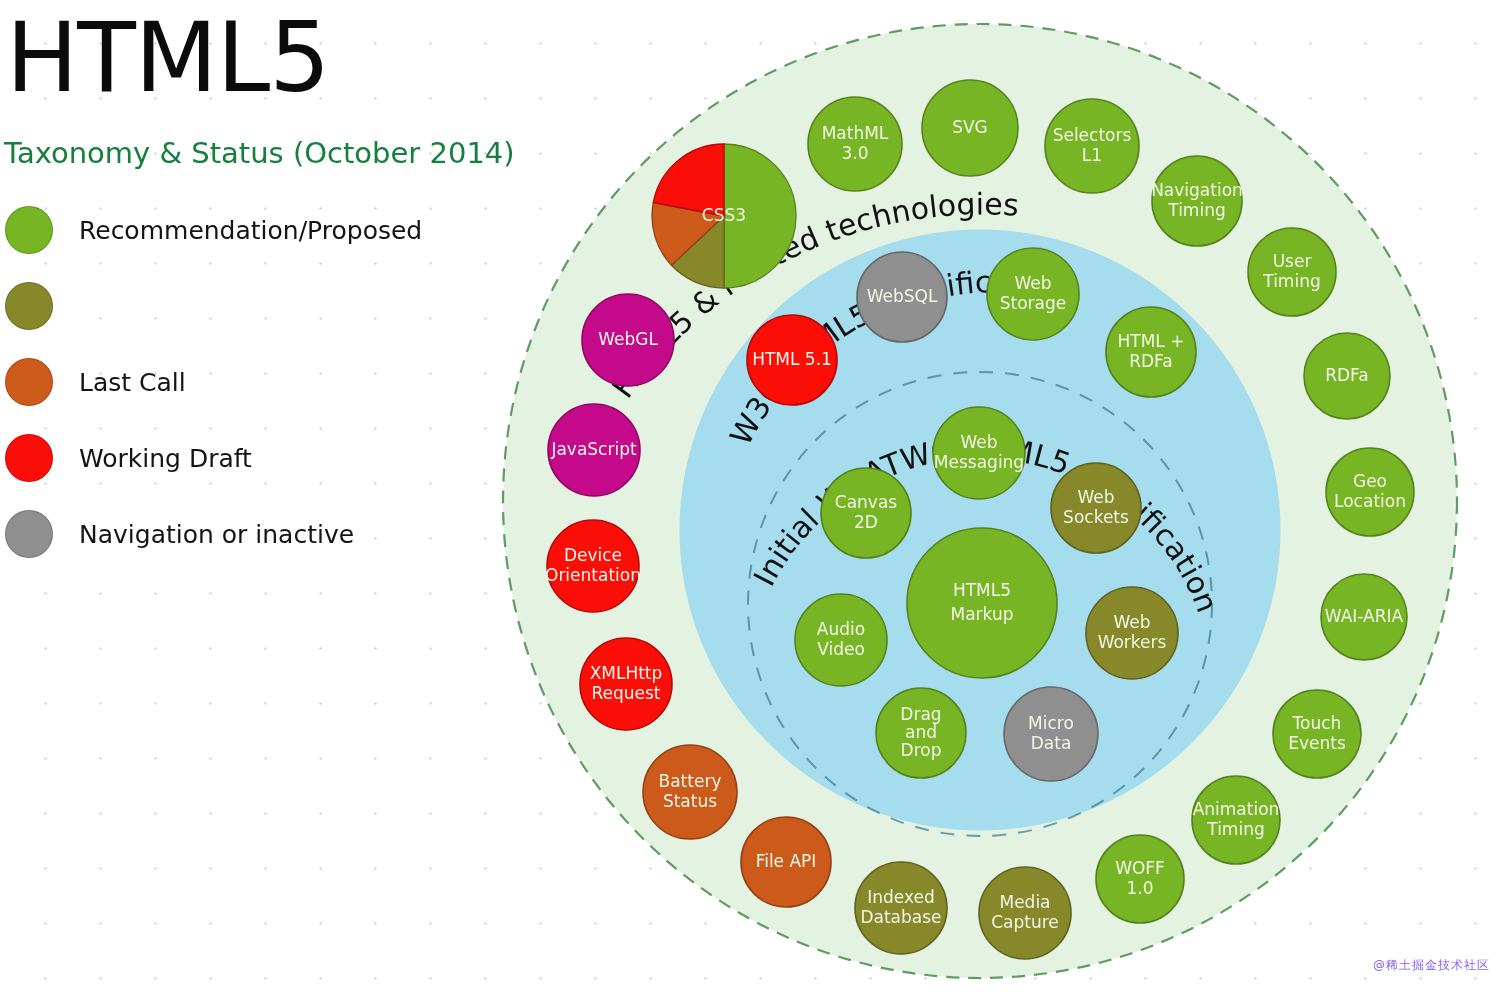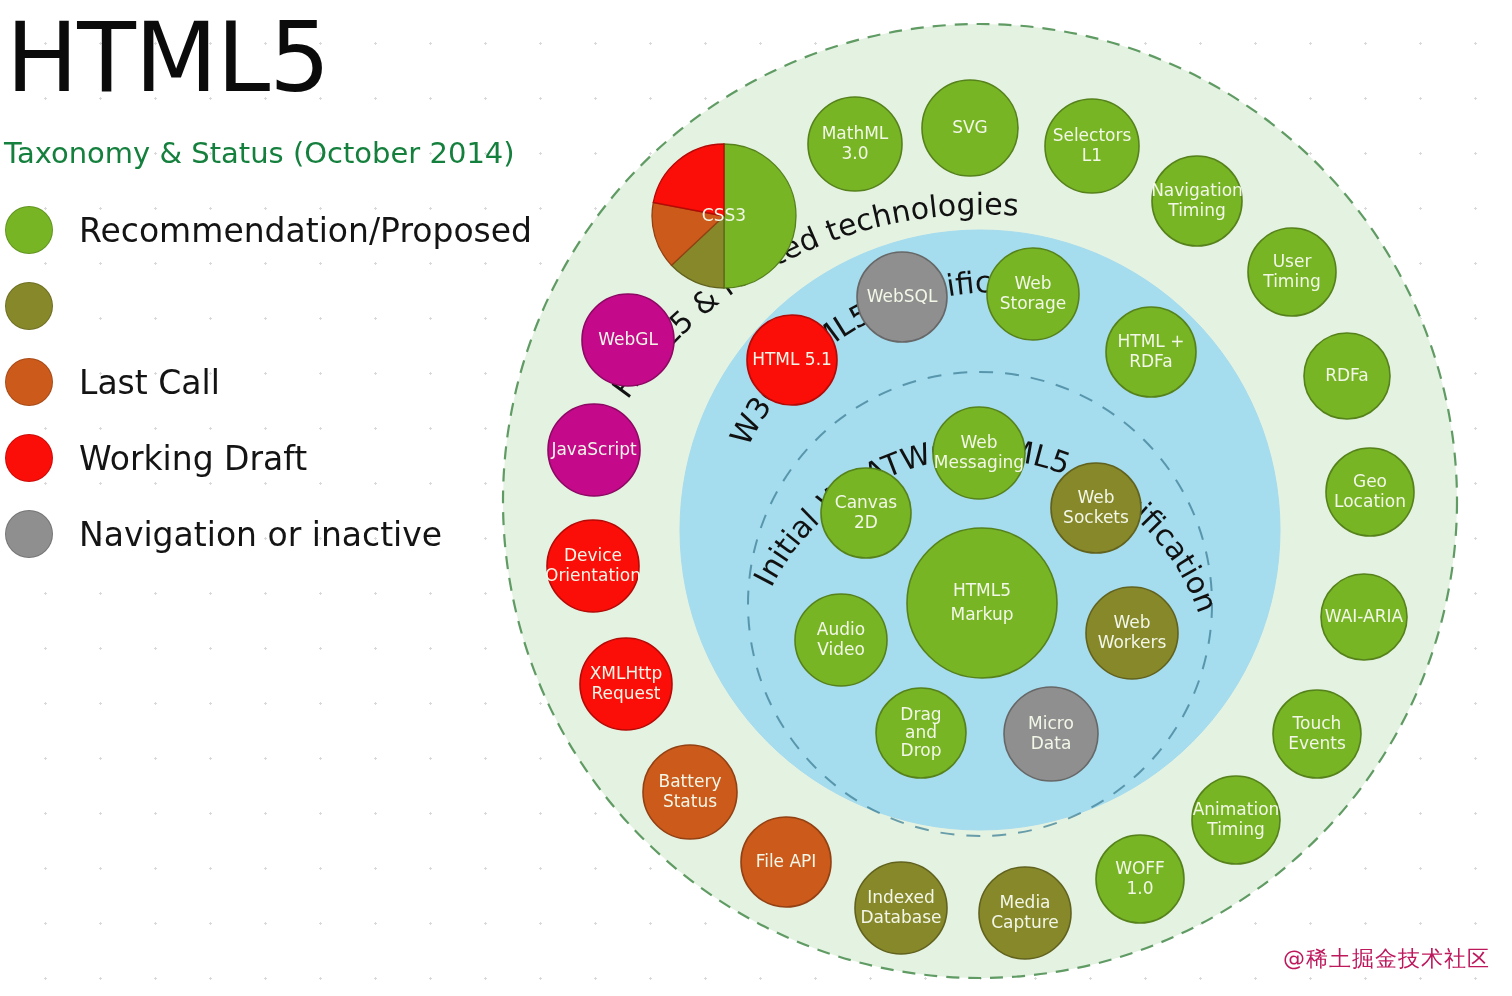--- a/index.html
+++ b/index.html
@@ -57,39 +57,39 @@
   .legend-swatch {
     width: 48px;
     height: 48px;
     border-radius: 50%;
     flex: 0 0 auto;
     margin-left: 5px;
     border: 1px solid rgba(0,0,0,0.18);
     box-sizing: border-box;
   }
   .legend-label {
-    font-size: 33px;
+    font-size: 25px;
     color: #141414;
     margin-left: 26px;
     white-space: nowrap;
   }
   #diagram-stage {
     position: absolute;
     left: 0;
     top: 0;
     width: 1512px;
     height: 996px;
     z-index: 2;
   }
   #watermark {
     position: absolute;
     right: 22px;
     bottom: 22px;
-    font-size: 22px;
-    color: #be185d;
+    font-size: 12px;
+    color: #8b5cf6;
     letter-spacing: 1px;
     z-index: 5;
     font-family: "DejaVu Sans", "Liberation Sans", sans-serif;
   }
   svg text { font-family: "DejaVu Sans", "Liberation Sans", sans-serif; }
   .node-label {
     fill: #f2f7e8;
     font-size: 17px;
     text-anchor: middle;
     dominant-baseline: middle;

